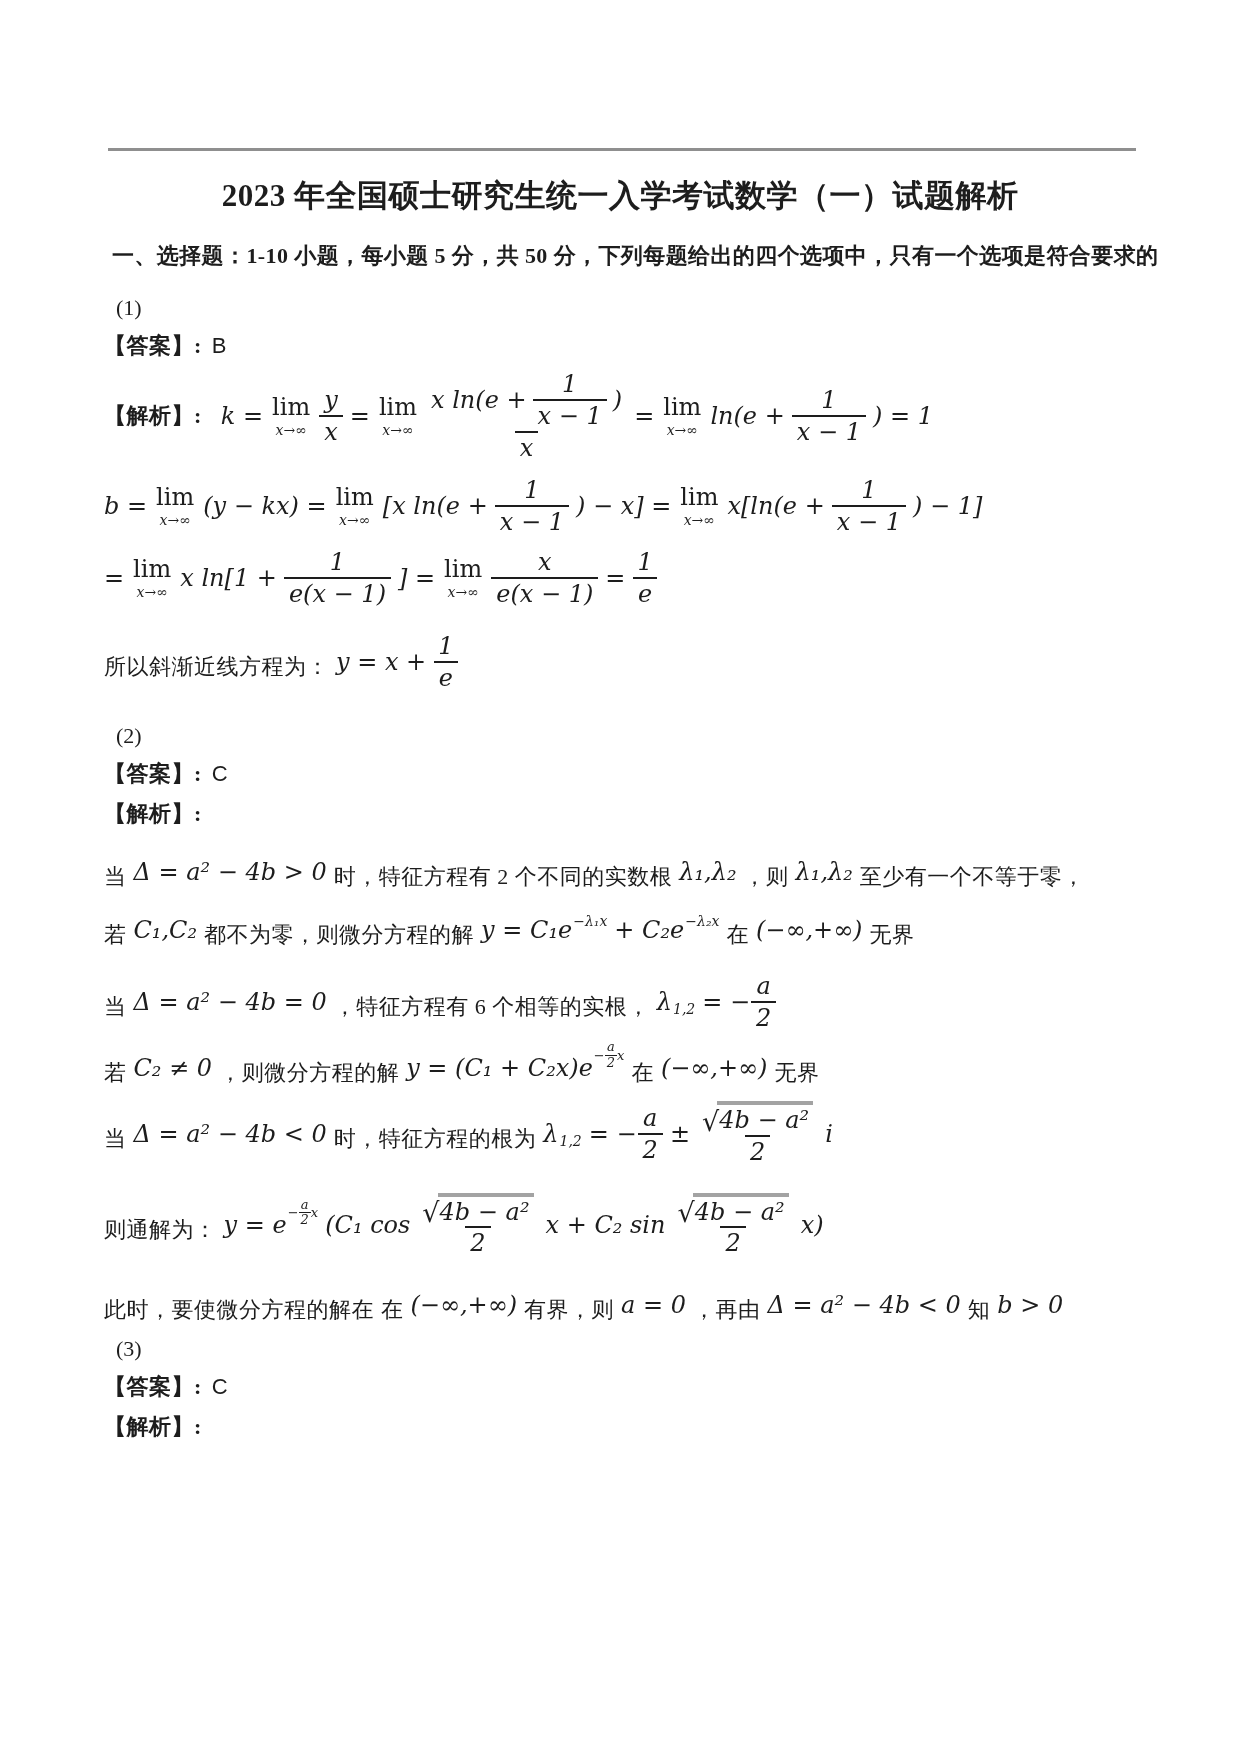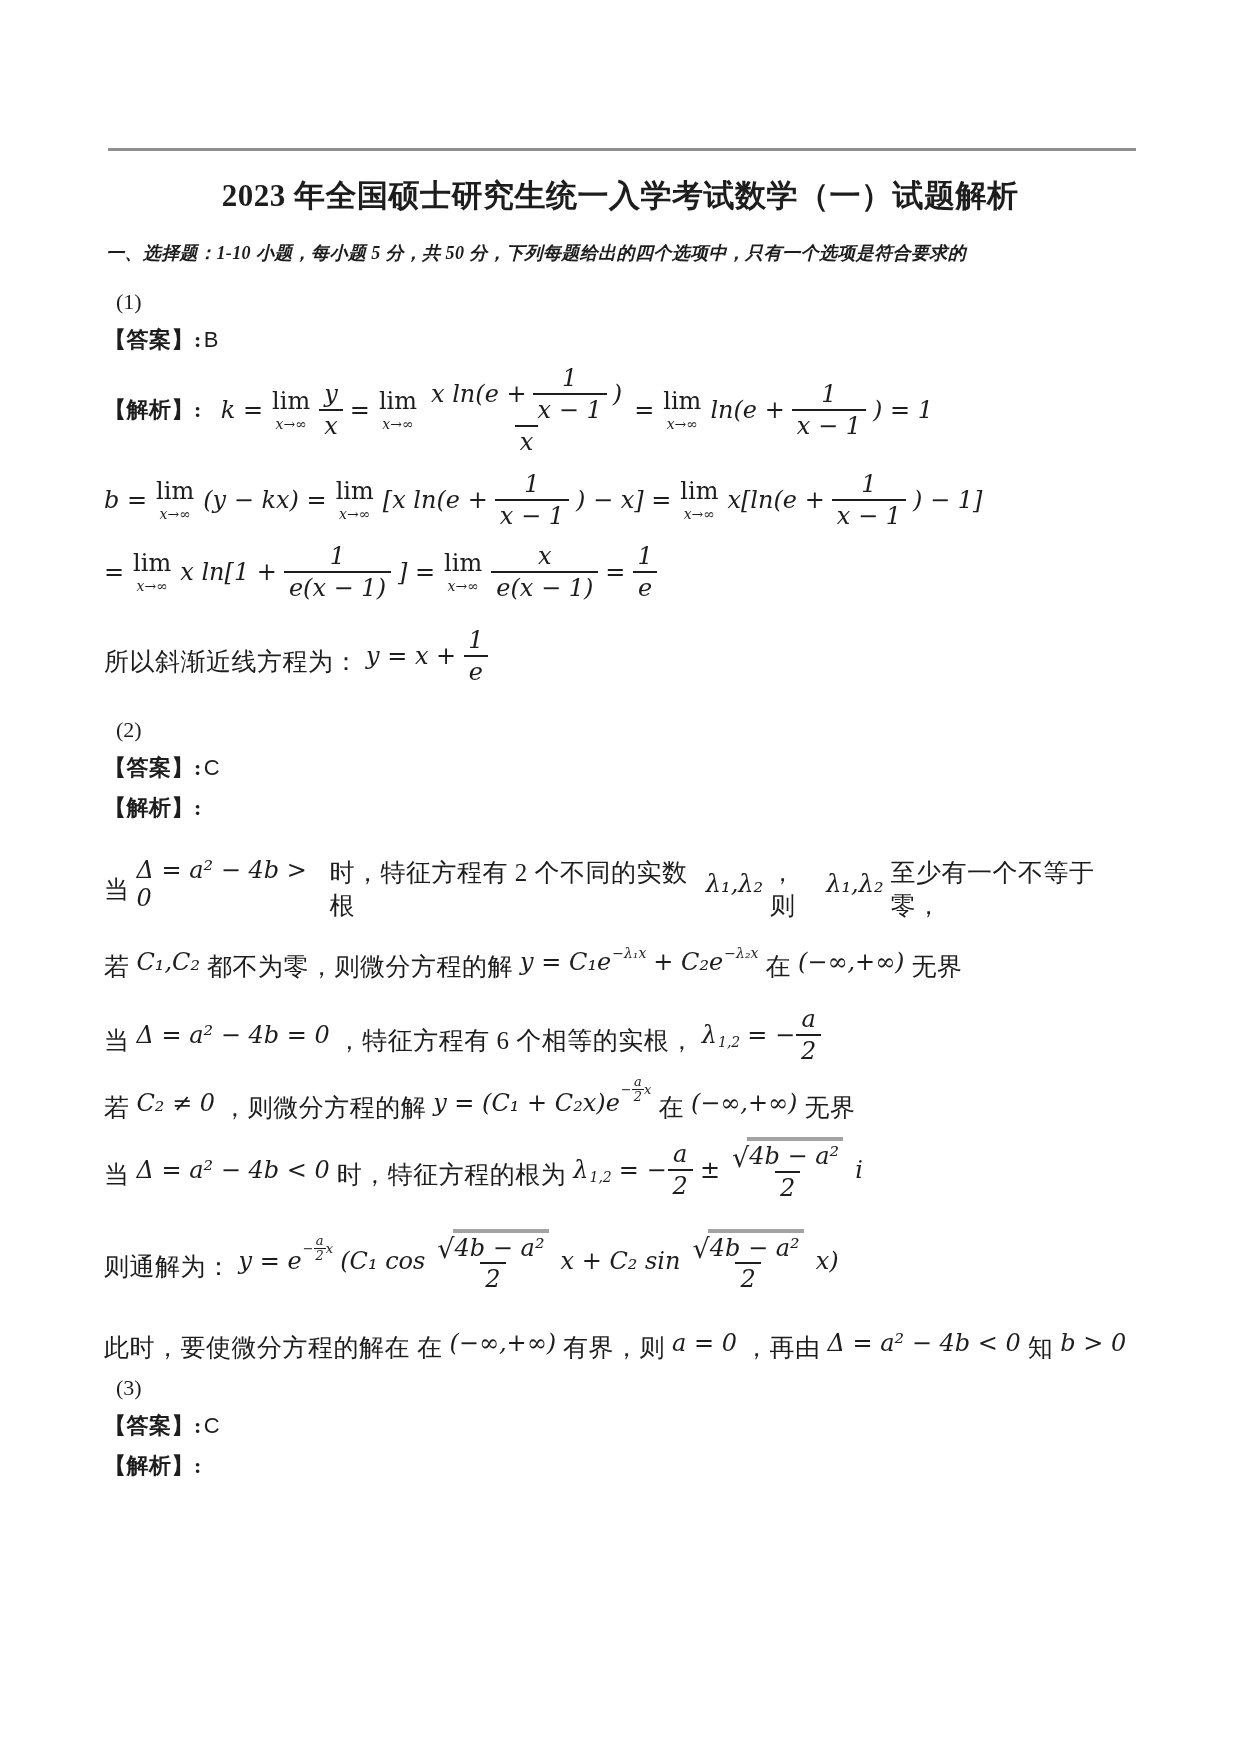--- a/index.html
+++ b/index.html
@@ -12,41 +12,41 @@
     padding: 148px 104px 0 104px;
     overflow: hidden;
     font-family: "Liberation Serif", serif;
   }
   .rule { border: 0; border-top: 3px solid #8f8f8f; margin: 0 0 0 4px; }
   .title {
     font-size: 31px; font-weight: 700; text-align: center;
     margin: 24px 0 1px; white-space: nowrap; letter-spacing: 0.5px;
   }
   .bold-intro {
-    font-size: 18px; font-weight: 700; margin: 24px 2px 0;
-    white-space: nowrap; letter-spacing: 0.4px; font-style: italic;
+    font-size: 22px; font-weight: 700; margin: 24px 8px 0;
+    white-space: nowrap; letter-spacing: 0.4px;
   }
   .intro2 { margin-top: 28px; }
   .qnum { font-size: 22px; margin: 24px 0 0; padding-left: 12px; }
-  .ans { font-size: 22px; margin: 10px 0 0; display: flex; align-items: baseline; gap: 2px; }
+  .ans { font-size: 22px; margin: 10px 0 0; display: flex; align-items: baseline; gap: 10px; }
   .blab { font-weight: 700; letter-spacing: 0.5px; }
   .ansv { font-family: "Liberation Sans", sans-serif; font-size: 22px; }
 
   
   .fline {
     display: flex; align-items: center; gap: 7px;
     font-family: "DejaVu Serif", serif; font-style: italic; font-size: 24px;
   }
   .lab {
     font-style: normal; font-family: "Liberation Serif", serif;
     font-size: 22px; margin-right: 12px;
   }
   .cn {
     font-style: normal; font-family: "Liberation Serif", serif;
-    font-size: 25px; position: relative; top: 5px; letter-spacing: 0.5px;
+    font-size: 22px; position: relative; top: 5px; letter-spacing: 0.5px;
   }
   .frac { display: inline-flex; flex-direction: column; align-items: center; }
   .frac .num, .frac .den {
     padding: 0 5px; line-height: 1.25;
     display: inline-flex; align-items: center; gap: 6px; justify-content: center;
   }
   .frac .den { border-top: 2px solid #1d1d1d; }
   .lim { display: inline-flex; flex-direction: column; align-items: center; line-height: 1; margin: 0 2px; }
   .lim .w { font-style: normal; }
   .lim .s { font-size: 14px; margin-top: 4px; }

